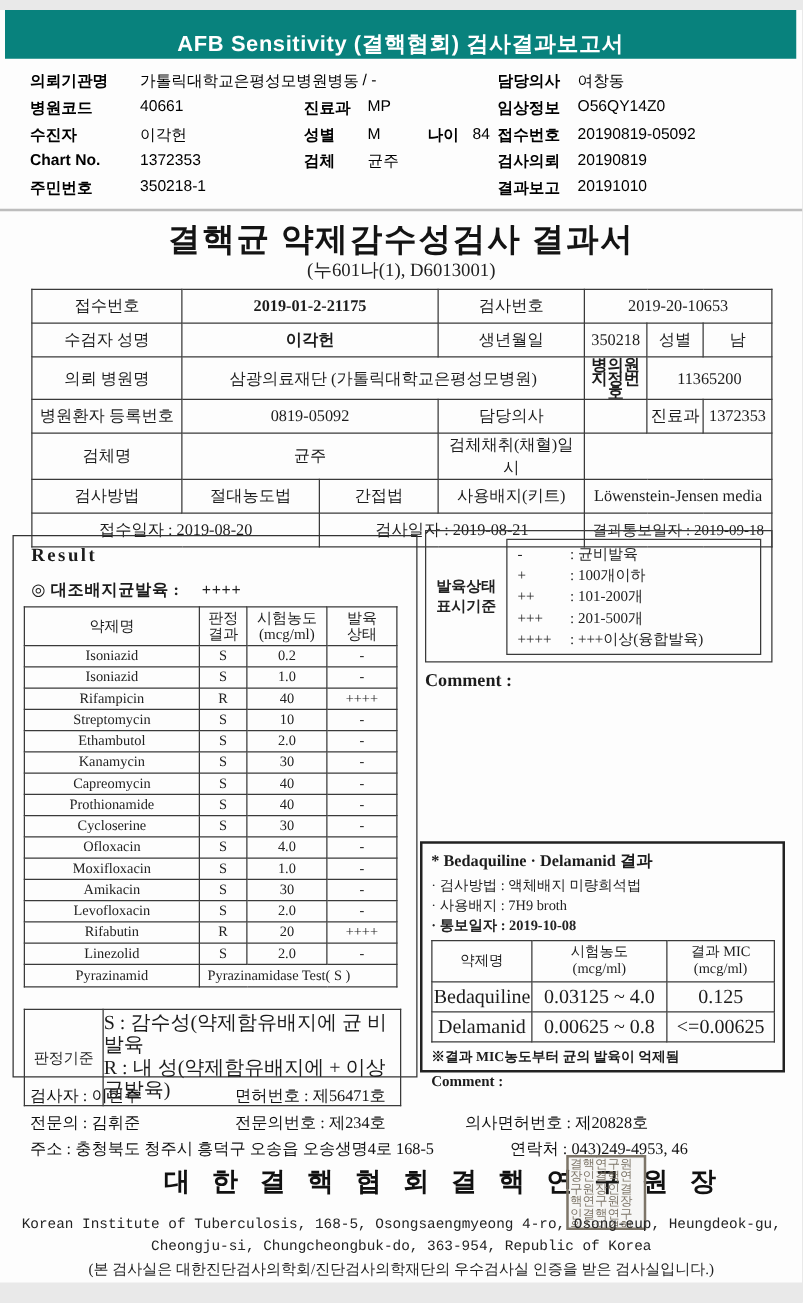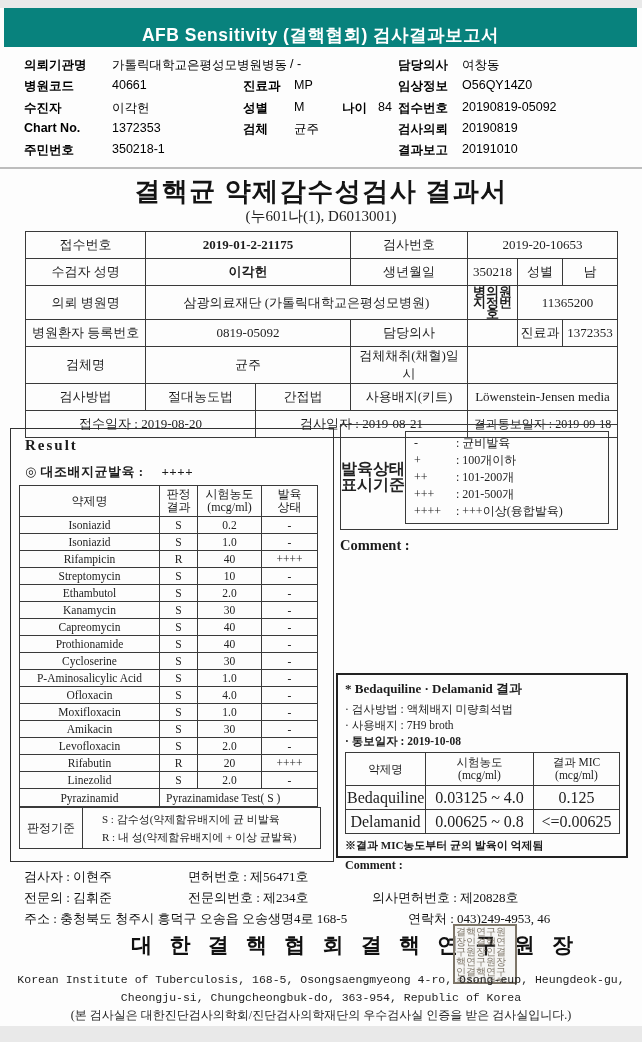--- a/index.html
+++ b/index.html
@@ -36,25 +36,25 @@
   .result-box{position:absolute;left:10px;top:428px;width:322px;height:432px;border:1px solid #333;}
   .result-head{position:absolute;left:14px;top:8px;font-size:15px;font-weight:bold;letter-spacing:2px;}
   .control-line{position:absolute;left:14px;top:34px;font-size:13px;font-weight:bold;letter-spacing:.5px;}
   .drug-table{position:absolute;left:8px;top:56px;width:298px;}
   .drug-table th,.drug-table td{border:1px solid #3a3a3a;text-align:center;padding:0;}
   .drug-table th{height:30px;font-weight:normal;font-size:12px;line-height:13px;}
   .drug-table td{height:16px;font-size:11.5px;color:#222;}
   .criteria{position:absolute;left:8px;top:378px;width:302px;}
   .criteria td{border:1px solid #3a3a3a;font-size:12px;}
   .criteria .lbl{width:60px;text-align:center;}
-  .criteria .lines{padding:2px 19px;line-height:18px;font-size:11px;}
+  .criteria .lines{padding:2px 0;line-height:18px;font-size:16px;}
 
   .legend-box{position:absolute;left:340px;top:424px;width:278px;height:106px;
               border:1px solid #3a3a3a;display:flex;align-items:center;box-sizing:border-box;}
-  .legend-label{width:64px;text-align:center;font-size:16px;line-height:16px;color:#222;}
+  .legend-label{width:64px;text-align:center;font-size:12px;line-height:16px;color:#222;}
   .legend-items{flex:1;border:1px solid #3a3a3a;margin:6px 8px 6px 0;padding:3px 8px;
                 font-size:12px;line-height:17px;color:#222;}
   .legend-sym{display:inline-block;width:42px;}
 
   .comment-head{position:absolute;left:340px;top:537px;font-size:14.5px;font-weight:bold;}
   .comment-lines{position:absolute;left:343px;top:563px;width:285px;font-size:11.5px;
                  color:#555;line-height:17.5px;}
 
   .bdq-box{position:absolute;left:336px;top:673px;width:292px;height:185px;border:2px solid #222;
            padding:5px 7px;box-sizing:border-box;}
@@ -266,26 +266,20 @@
             <td>40</td>
             <td>-</td>
           </tr>
           <tr>
             <td>Cycloserine</td>
             <td>S</td>
             <td>30</td>
             <td>-</td>
           </tr>
           <tr>
-            <td>P-Aminosalicylic Acid</td>
-            <td>S</td>
-            <td>1.0</td>
-            <td>-</td>
-          </tr>
-          <tr>
             <td>Ofloxacin</td>
             <td>S</td>
             <td>4.0</td>
             <td>-</td>
           </tr>
           <tr>
             <td>Moxifloxacin</td>
             <td>S</td>
             <td>1.0</td>
             <td>-</td>

